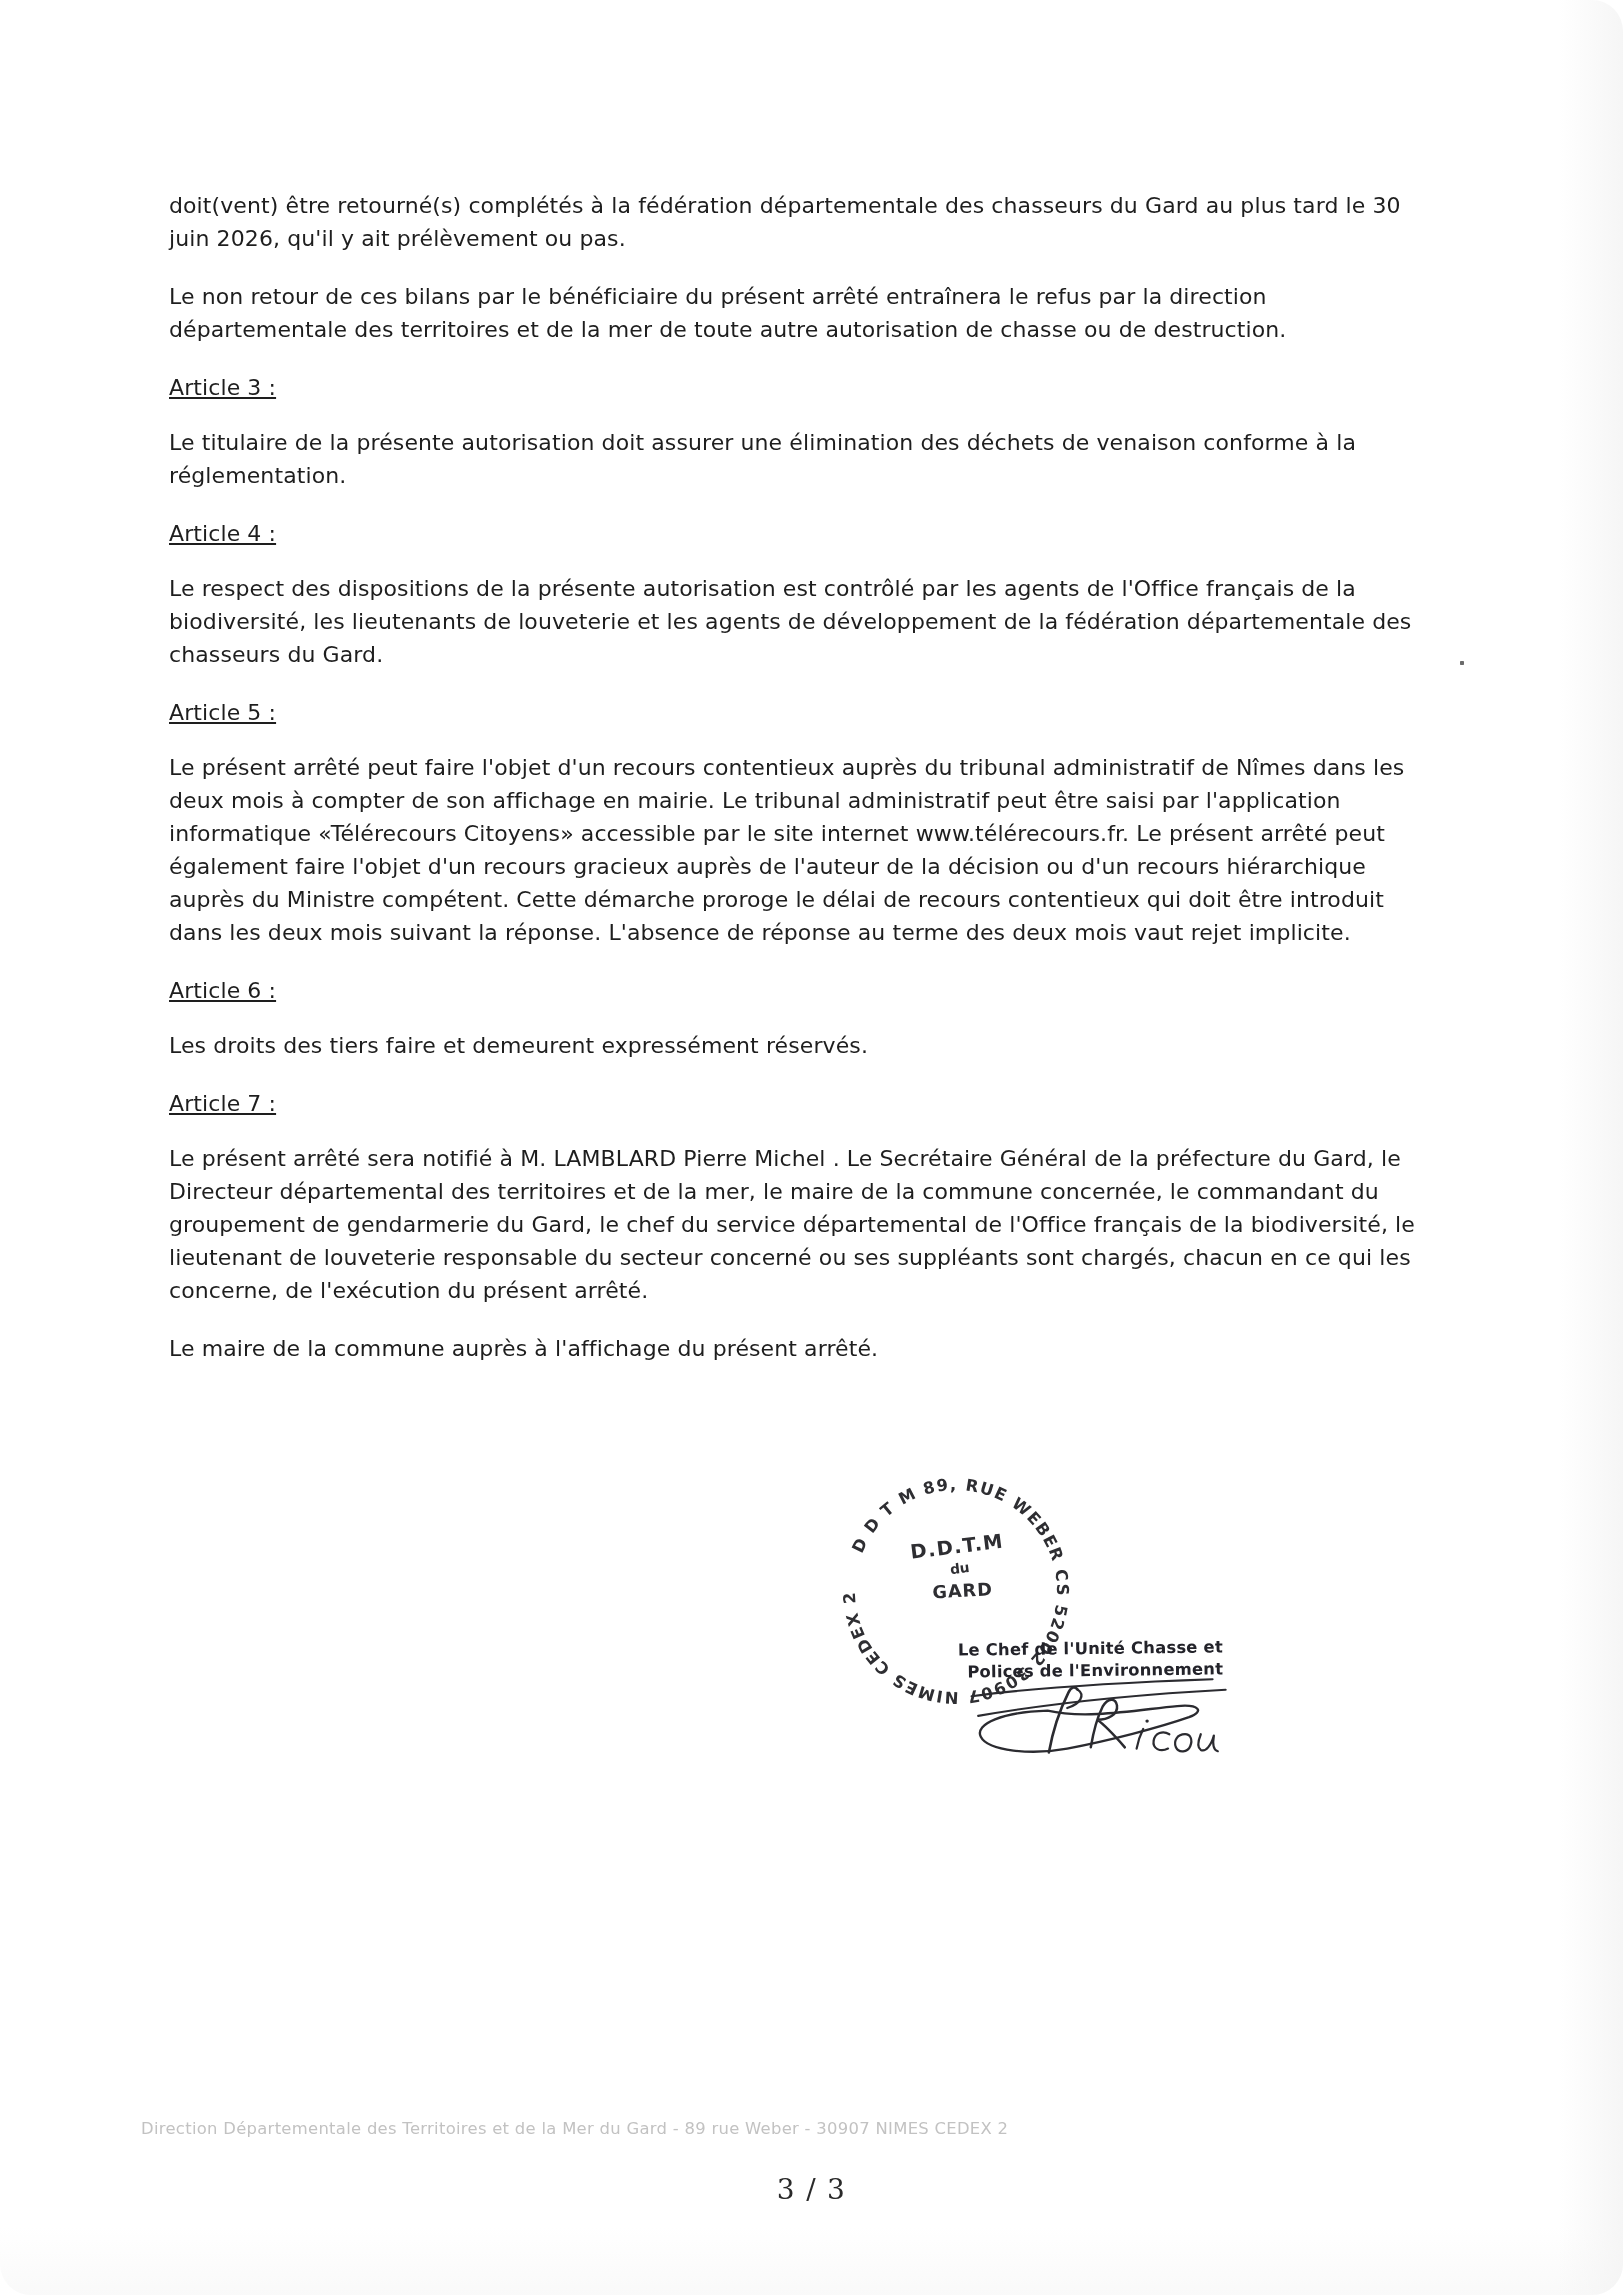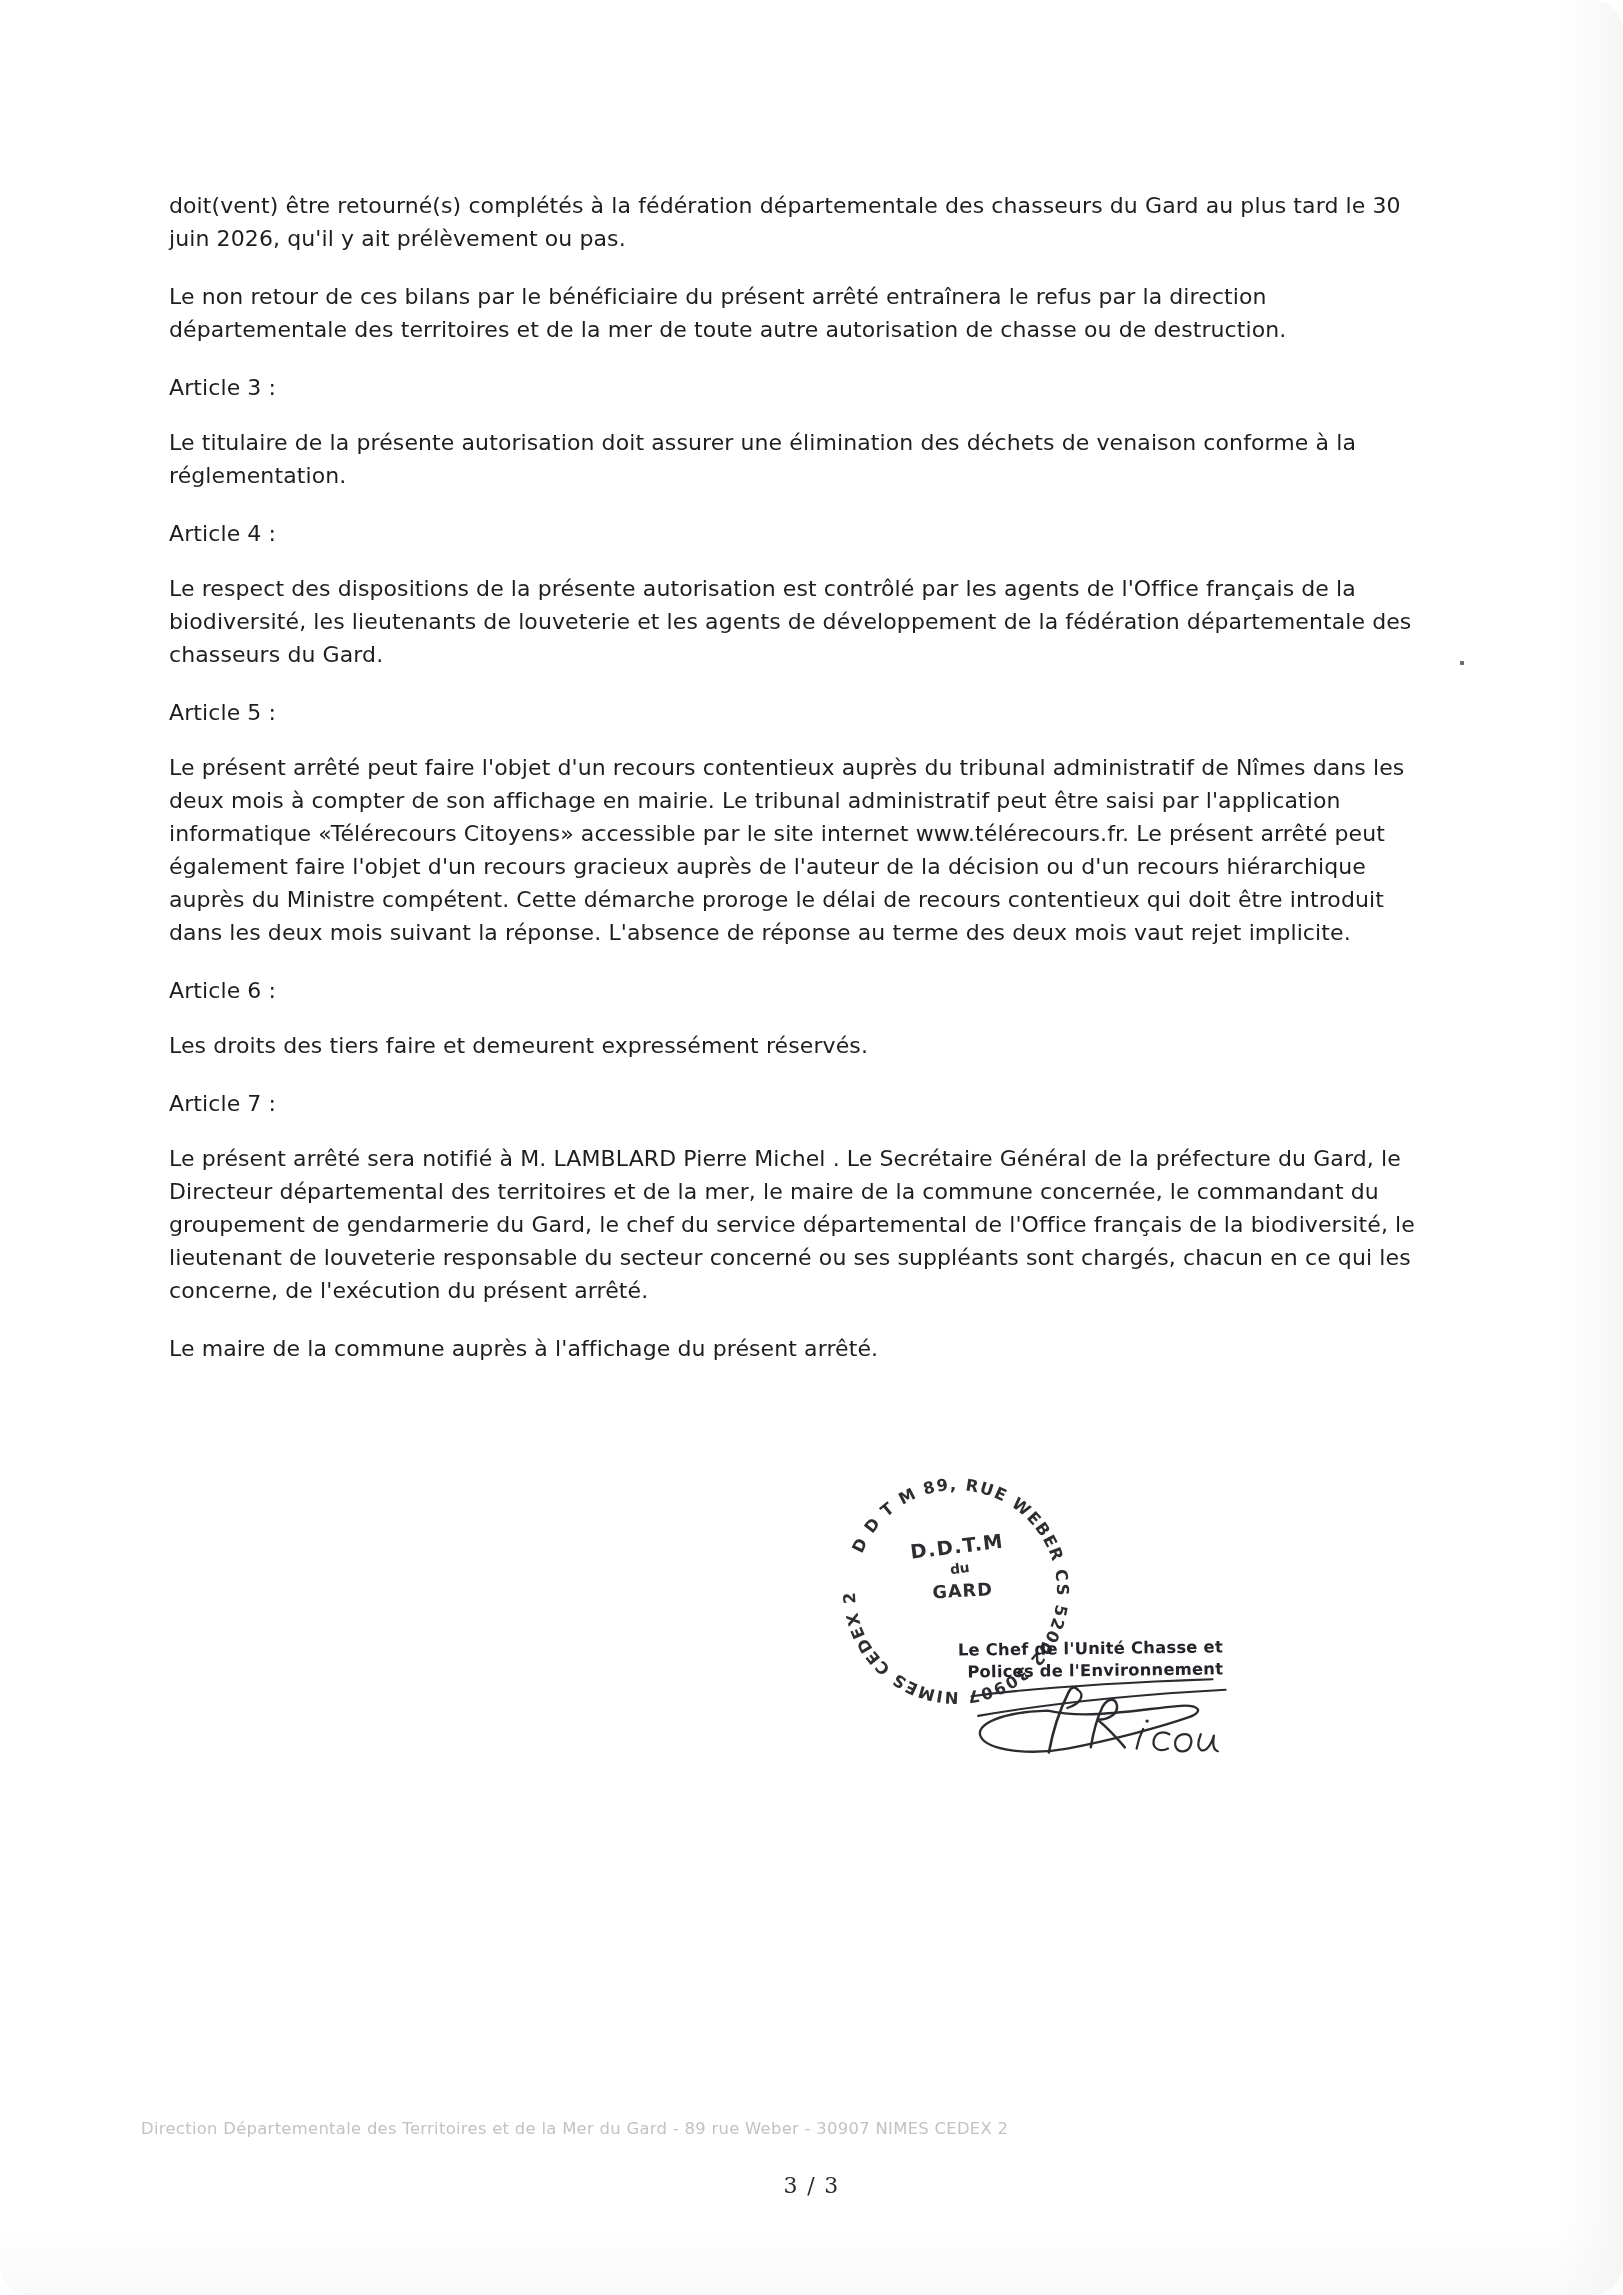--- a/index.html
+++ b/index.html
@@ -43,31 +43,32 @@
     line-height: 33px;
     letter-spacing: 0.1px;
     margin: 0 0 25px 0;
     color: #1e1e1e;
     text-align: left;
     white-space: pre-wrap;
   }
 
   .para.article-heading {
     margin-bottom: 22px;
+    text-decoration: underline;
   }
 
   
   .page-number {
     position: absolute;
     left: 0;
     right: 0;
     top: 2173px;
     text-align: center;
     font-family: "DejaVu Serif", "Liberation Serif", serif;
-    font-size: 22px;
+    font-size: 28px;
     color: #2a2a2a;
     letter-spacing: 1.3px;
   }
 
   
   .footer-line {
     position: absolute;
     left: 141px;
     top: 2119px;
     font-size: 16.4px;

